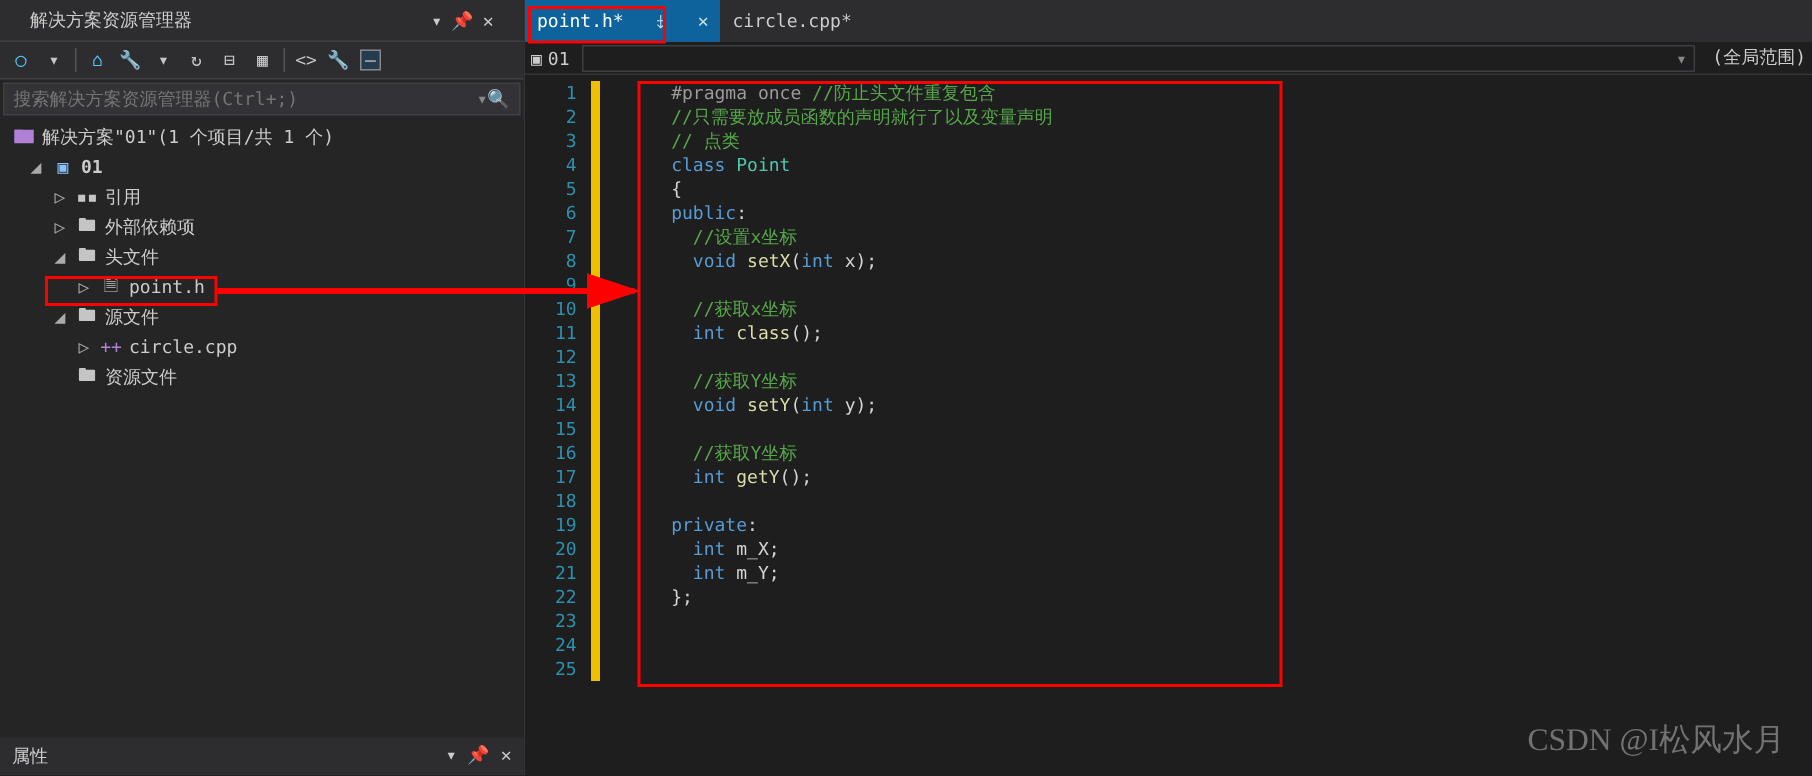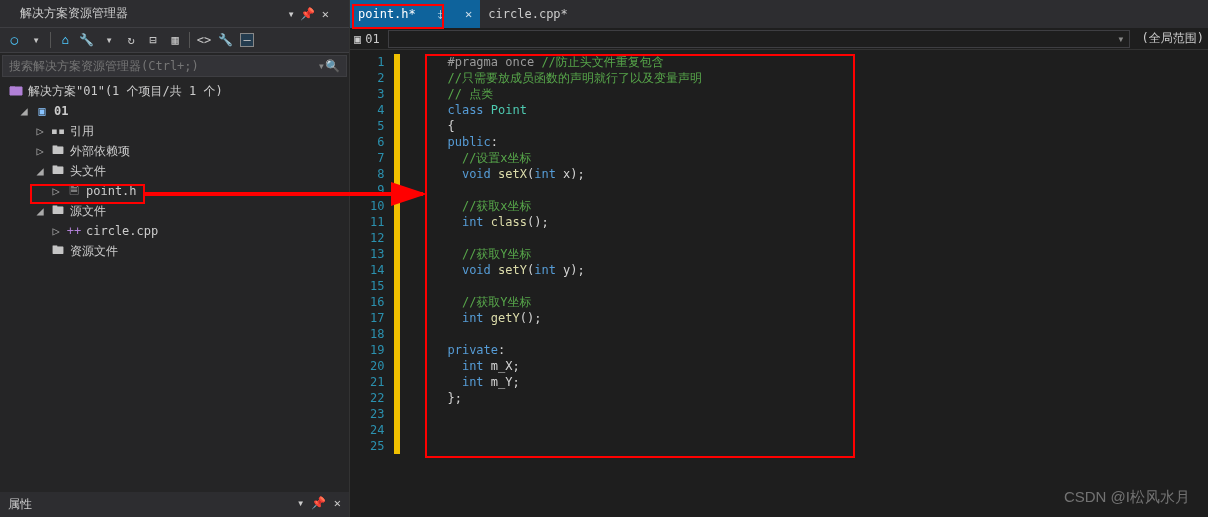--- a/index.html
+++ b/index.html
@@ -63,21 +63,21 @@
 .code .ln { height: 16px; line-height: 16px; white-space: pre; margin-left: 43px; }
 .code .ln.hl { background: #0f3a5f55; }
 .c-kw { color: #569cd6; }
 .c-cm { color: #57a64a; }
 .c-ty { color: #4ec9b0; }
 .c-fn { color: #dcdcaa; }
 .c-pp { color: #9b9b9b; }
 .c-tx { color: #d4d4d4; }
 .c-br { color: #d4d4d4; }
 
-.watermark { position: absolute; right: 18px; bottom: 10px; color: #aaa; font-size: 15px; opacity: 0.6; pointer-events:none; font-family: Liberation Sans, sans-serif;}
+.watermark { position: absolute; right: 18px; bottom: 10px; color: #aaa; font-size: 21px; opacity: 0.6; pointer-events:none; font-family: Liberation Serif, serif;}
 </style>
 </head>
 <body>
 
 <div class="root">
 
   <div class="left">
     <div class="panel-title">
       <span>解决方案资源管理器</span>
       <span class="icons">

